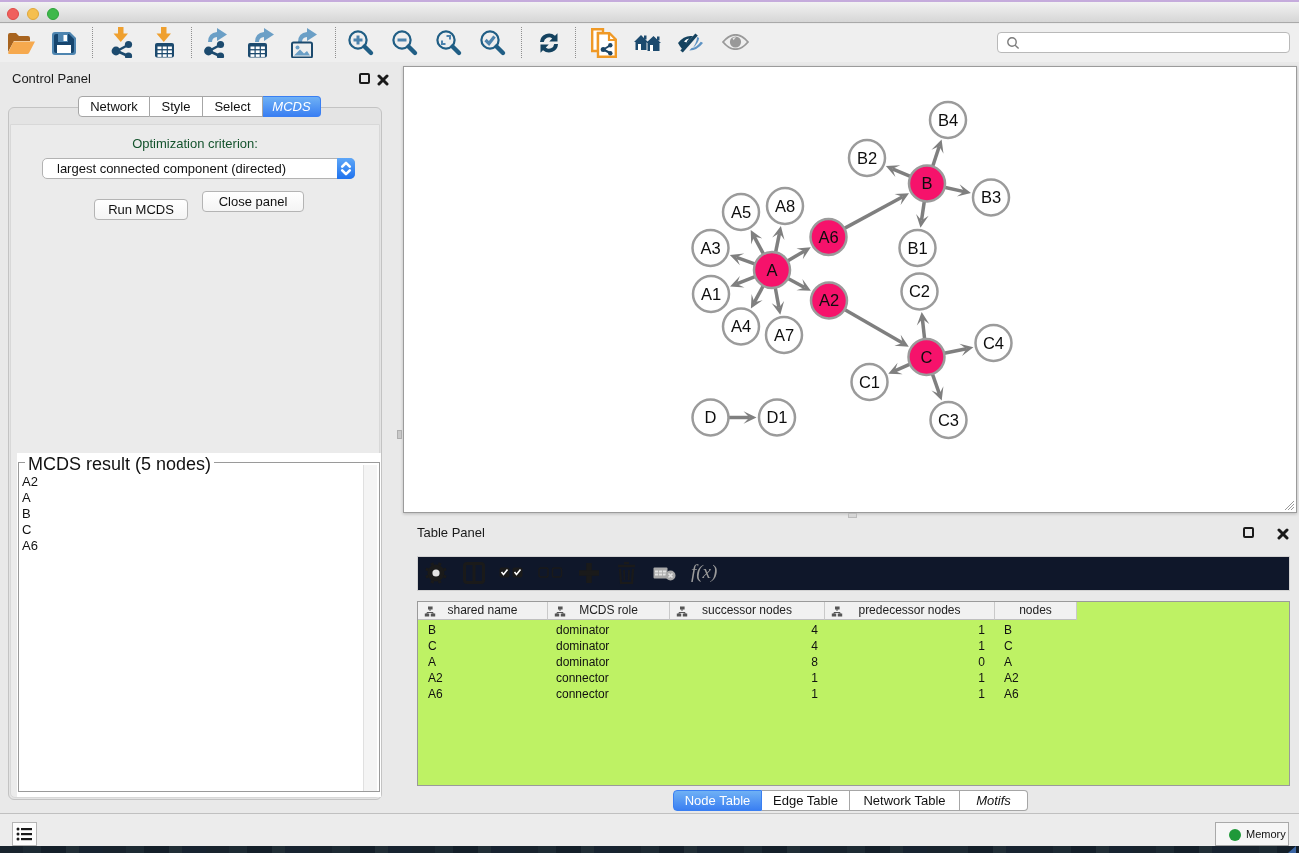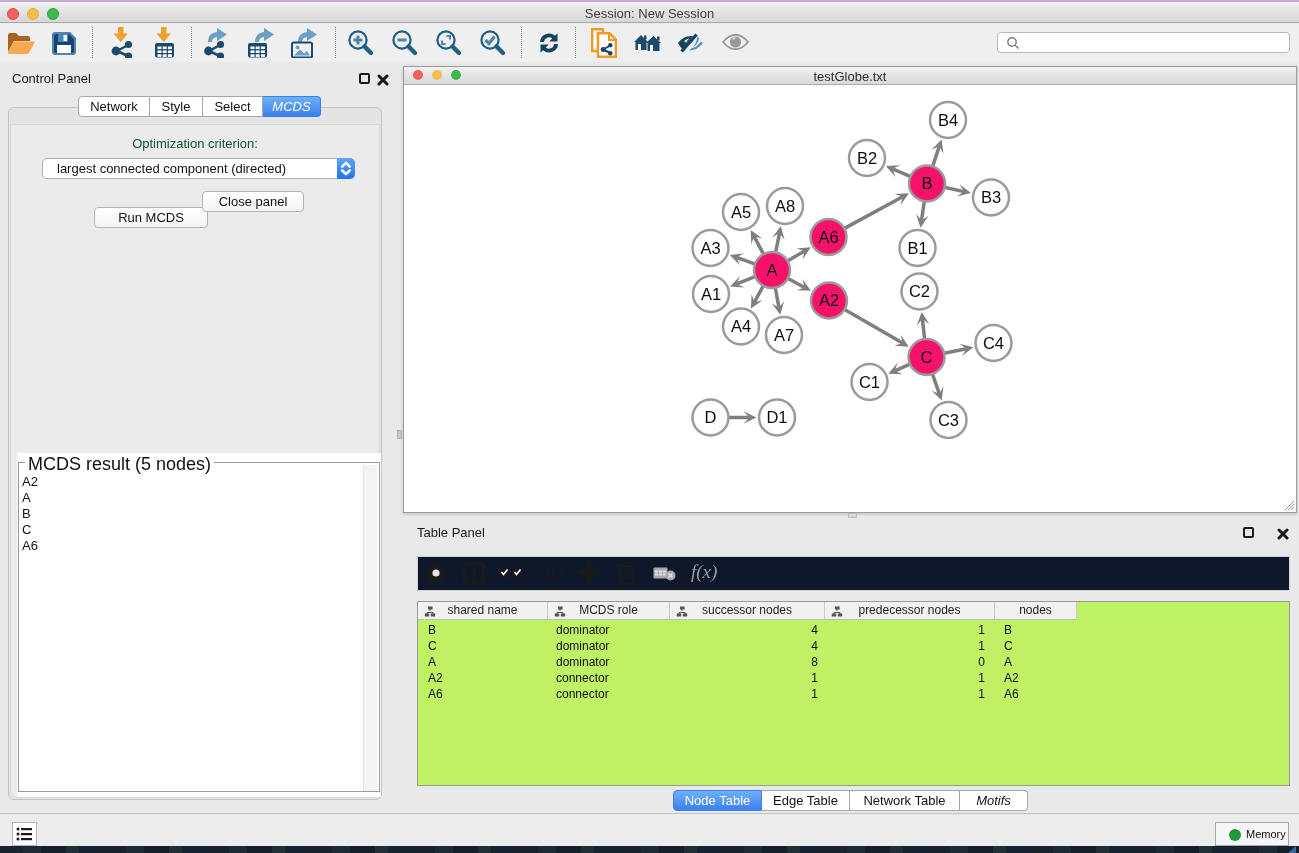--- a/index.html
+++ b/index.html
@@ -23,21 +23,21 @@
 .tabs { display:flex; }
 #cp-tabs { left:78px; top:96px; height:21px; }
 .tab { height:21px; border:1px solid #a6a6a6; border-left:none; background:#fff; font-size:13px; color:#111; display:flex; align-items:center; justify-content:center; }
 .tab.first { border-left:1px solid #a6a6a6; border-radius:4px 0 0 4px; }
 .tab.last { border-radius:0 4px 4px 0;font-style:italic; }
 .tab.sel { background:linear-gradient(#6fb1f5,#3a7ff2); border-color:#3a7ff2; color:#fff; }
 #optlabel { left:9px; top:136px; width:372px; text-align:center; font-size:13px; color:#14532d; }
 #dropdown { left:42px; top:158px; width:313px; height:21px; background:#fff; border:1px solid #b2b2b2; border-radius:5px; font-size:13px; color:#111; line-height:19px; padding-left:14px; }
 #dropstep { right:-1px; top:-1px; width:18px; height:21px; background:linear-gradient(#5ea7f8,#1f72ee); border-radius:0 5px 5px 0; }
 .btn { background:linear-gradient(#ffffff,#f4f4f4); border:1px solid #b4b4b4; border-radius:4px; font-size:13px; color:#111; display:flex; align-items:center; justify-content:center; }
-#btn-run { left:94px; top:207px; width:114px; height:21px; }
+#btn-run { left:94px; top:199px; width:94px; height:21px; }
 #btn-close { left:202px; top:191px; width:102px; height:21px; }
 #result-box { left:17px; top:453px; width:364px; height:344px; background:#fff; }
 #result-fs { left:1px; top:9px; width:362px; height:330px; border:1px solid #9a9a9a; }
 #result-legend { position:absolute; left:6px; top:-9px; background:#fff; padding:0 3px; font-size:18px; color:#111; }
 #result-list { position:absolute; left:3px; top:11px; font-size:13px; color:#111; line-height:16px; }
 #result-scroll { position:absolute; right:2px; top:2px; width:14px; height:326px; background:#f4f4f4; border-left:1px solid #e0e0e0; }
 
 #netwin { left:403px; top:66px; width:894px; height:447px; background:#fff; border:1px solid #9b9b9b; box-shadow:0 1px 3px rgba(0,0,0,0.2); }
 #nettitle { position:absolute; left:0; top:0; width:100%; height:18px;  background:linear-gradient(#f1f1f1,#d8d8d8); border-bottom:1px solid #acacac; }
 #nettitle .t { position:absolute; left:0; right:0; top:2px; text-align:center; font-size:13px; color:#2e2e2e; }
@@ -60,21 +60,20 @@
 #membtn { left:1215px; top:822px; width:74px; height:24px; background:#f6f6f6; border:1px solid #a9a9a9; font-size:11px; color:#111; }
 #memdot { position:absolute; left:13px; top:6px; width:12px; height:12px; border-radius:50%; background:#1f9939; }
 svg text { font-family:"Liberation Sans", sans-serif; }
 </style></head>
 <body>
 <div id="deskstrip" class="abs"></div>
 <div id="titlebar" class="abs">
   <div class="tl" style="left:7px; background:#f0605d; border:0.5px solid #de4b47;"></div>
   <div class="tl" style="left:27px; background:#f5bf4f; border:0.5px solid #e0a73a;"></div>
   <div class="tl" style="left:47px; background:#3eb84b; border:0.5px solid #2da33a;"></div>
-  <div class="t">Session: New Session</div>
 </div>
 <div id="toolbar" class="abs">
   <div class="sep" style="left:92px"></div>
   <div class="sep" style="left:191px"></div>
   <div class="sep" style="left:335px"></div>
   <div class="sep" style="left:521px"></div>
   <div class="sep" style="left:575px"></div>
   <svg class="ticon" style="left:6px; top:7px" width="30" height="25" viewBox="0 0 30 25">
       <path d="M2,21 L2,4 Q2,2 4,2 L10,2 L13,5 L22,5 Q24,5 24,7 L24,10 L8,10 Z" fill="#a8641f"></path>
 <path d="M2,22 L7.5,10.5 L29,10.5 L23,22 Q22.5,23 21,23 L3.5,23 Q2,23 2,22 Z" fill="#f6a94e"></path>
@@ -259,26 +258,20 @@
 <div id="btn-close" class="abs btn">Close panel</div>
 <div id="result-box" class="abs">
   <div id="result-fs" class="abs">
     <div id="result-legend">MCDS result (5 nodes)</div>
     <div id="result-list">A2<br>A<br>B<br>C<br>A6</div>
     <div id="result-scroll"></div>
   </div>
 </div>
 
 <div id="netwin" class="abs">
-  <div id="nettitle">
-    <div class="tl2" style="left:9px; background:#f0605d;"></div>
-    <div class="tl2" style="left:28px; background:#f5bf4f;"></div>
-    <div class="tl2" style="left:47px; background:#3eb84b;"></div>
-    <div class="t">testGlobe.txt</div>
-  </div>
   <svg id="graph" width="891" height="427" viewBox="0 0 891 427">
 <g stroke="#7f7f7f" stroke-width="3.5">
 <line x1="359.7" y1="171.3" x2="349.0" y2="151.4"></line>
 <line x1="370.1" y1="169.8" x2="374.5" y2="148.1"></line>
 <line x1="352.4" y1="179.8" x2="331.5" y2="172.3"></line>
 <line x1="352.6" y1="190.7" x2="331.7" y2="198.9"></line>
 <line x1="359.5" y1="198.6" x2="349.3" y2="217.3"></line>
 <line x1="369.8" y1="200.2" x2="374.0" y2="222.8"></line>
 <line x1="380.4" y1="177.2" x2="399.6" y2="165.9"></line>
 <line x1="380.7" y1="192.3" x2="399.6" y2="202.5"></line>

